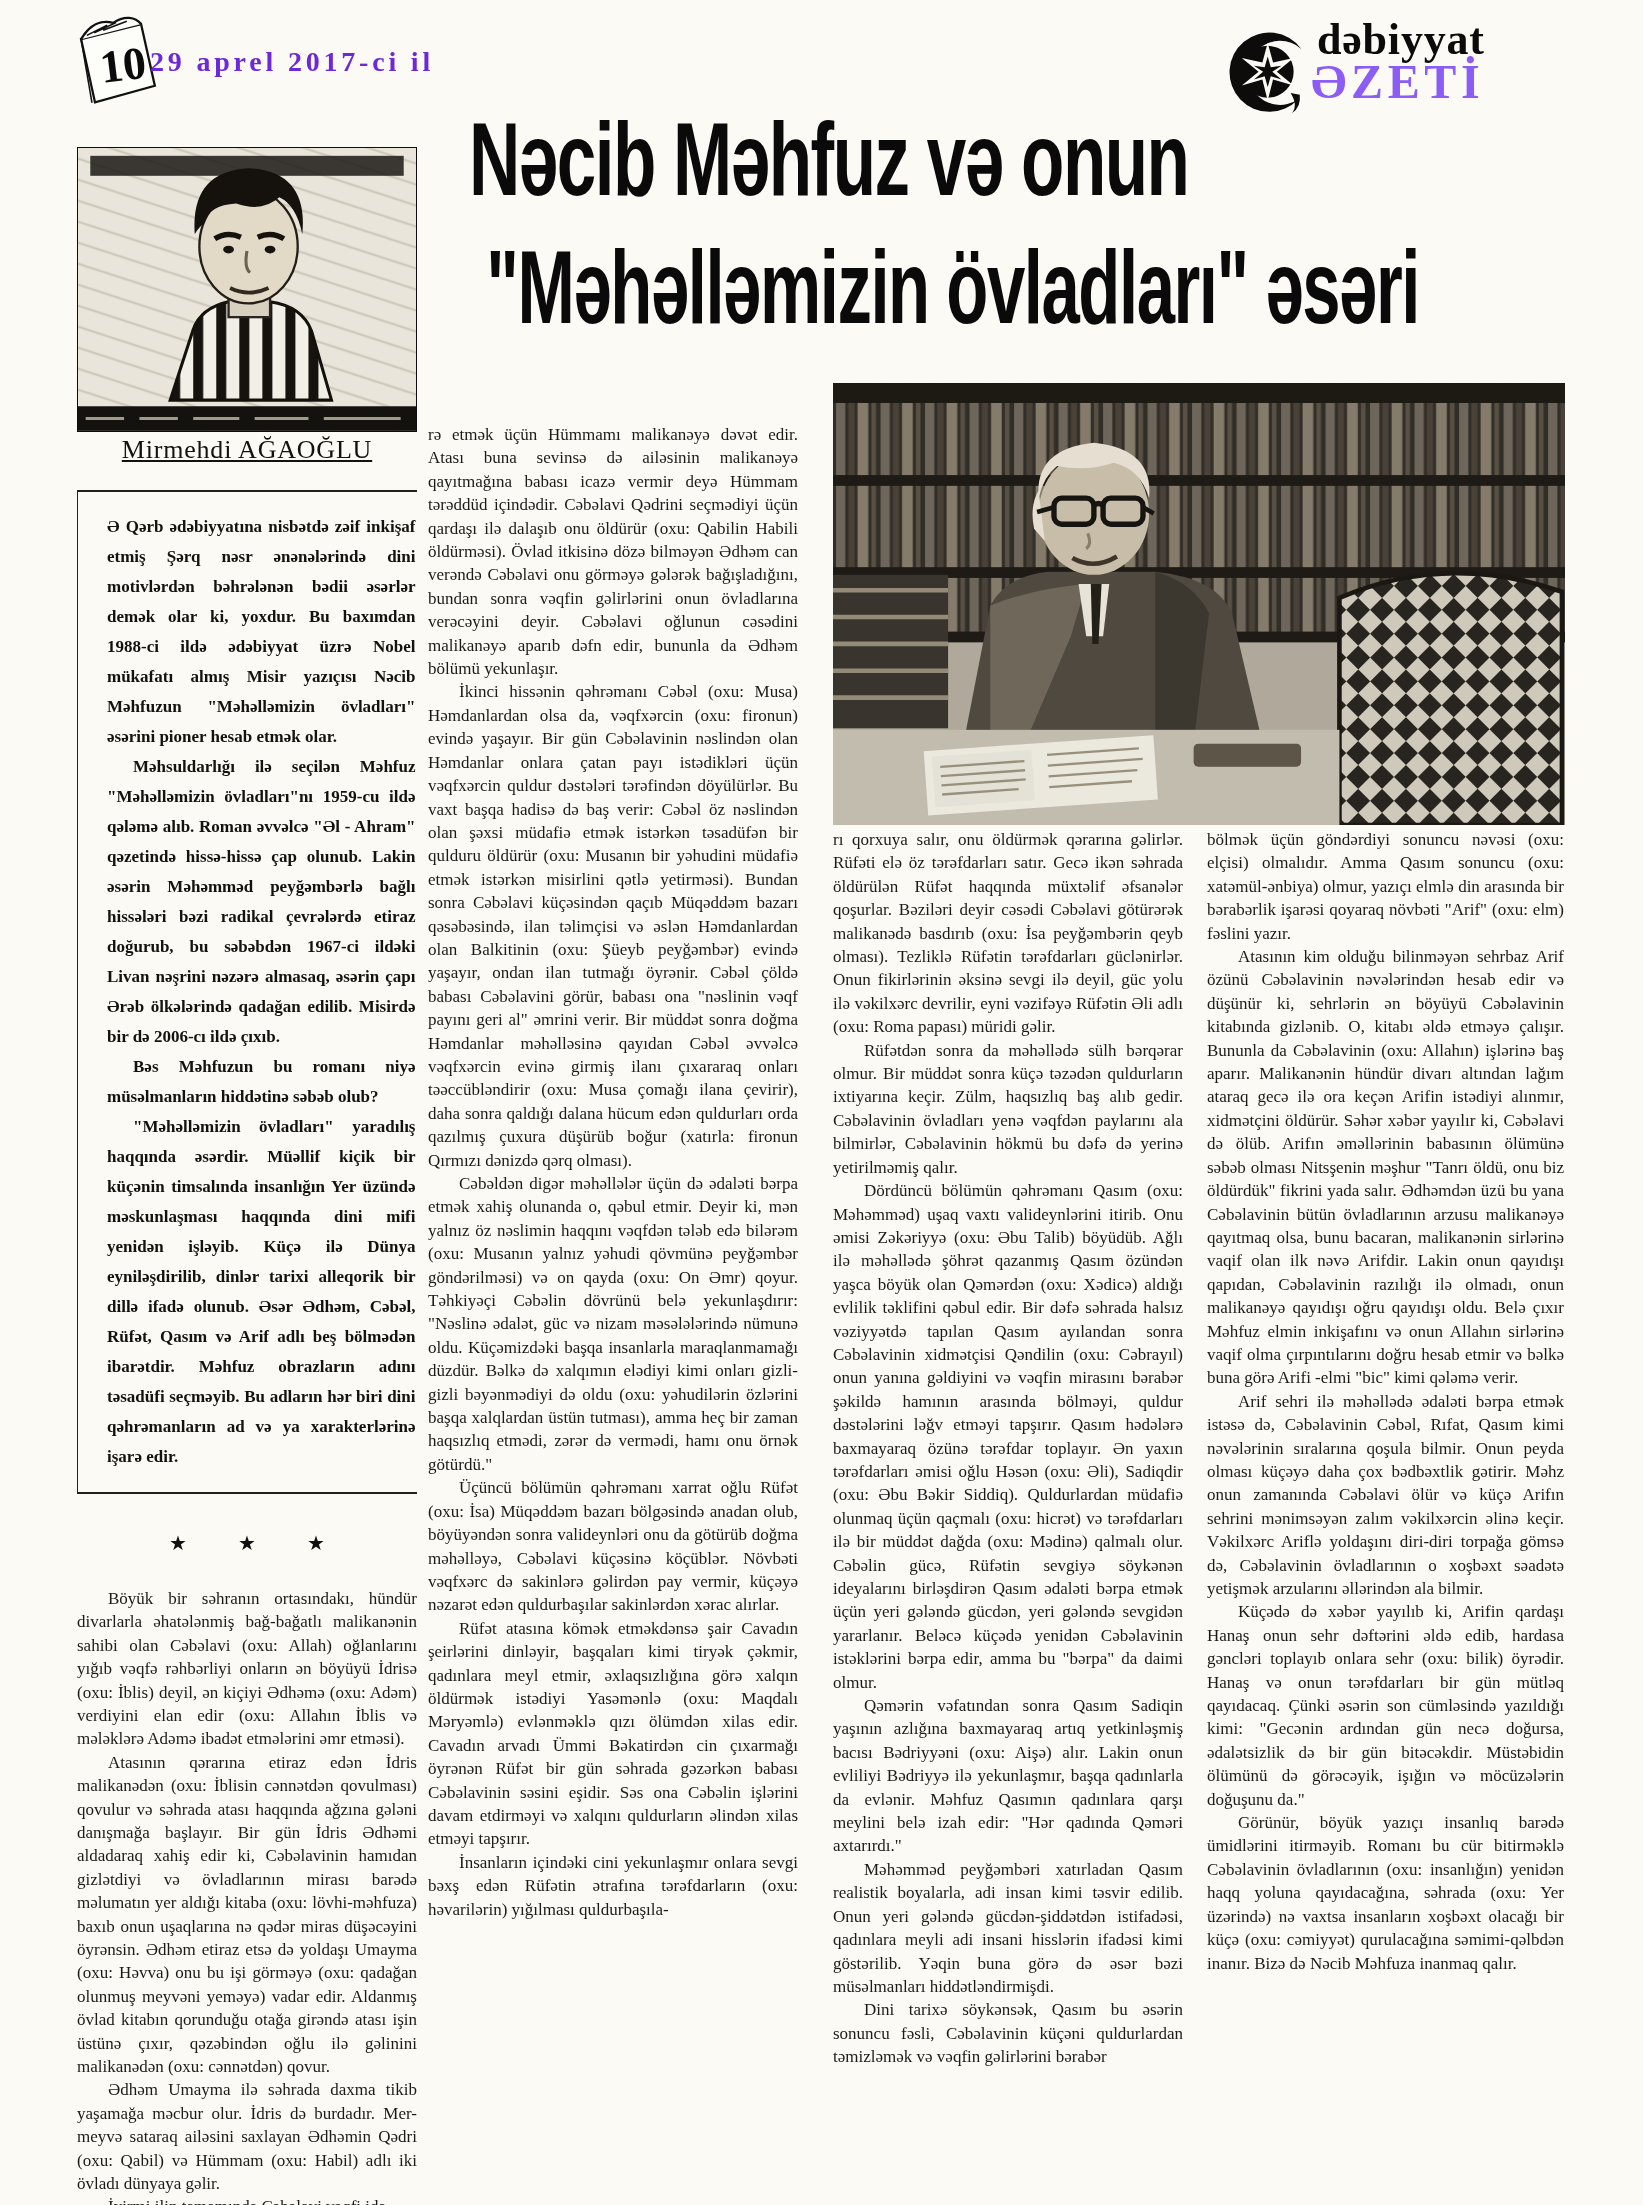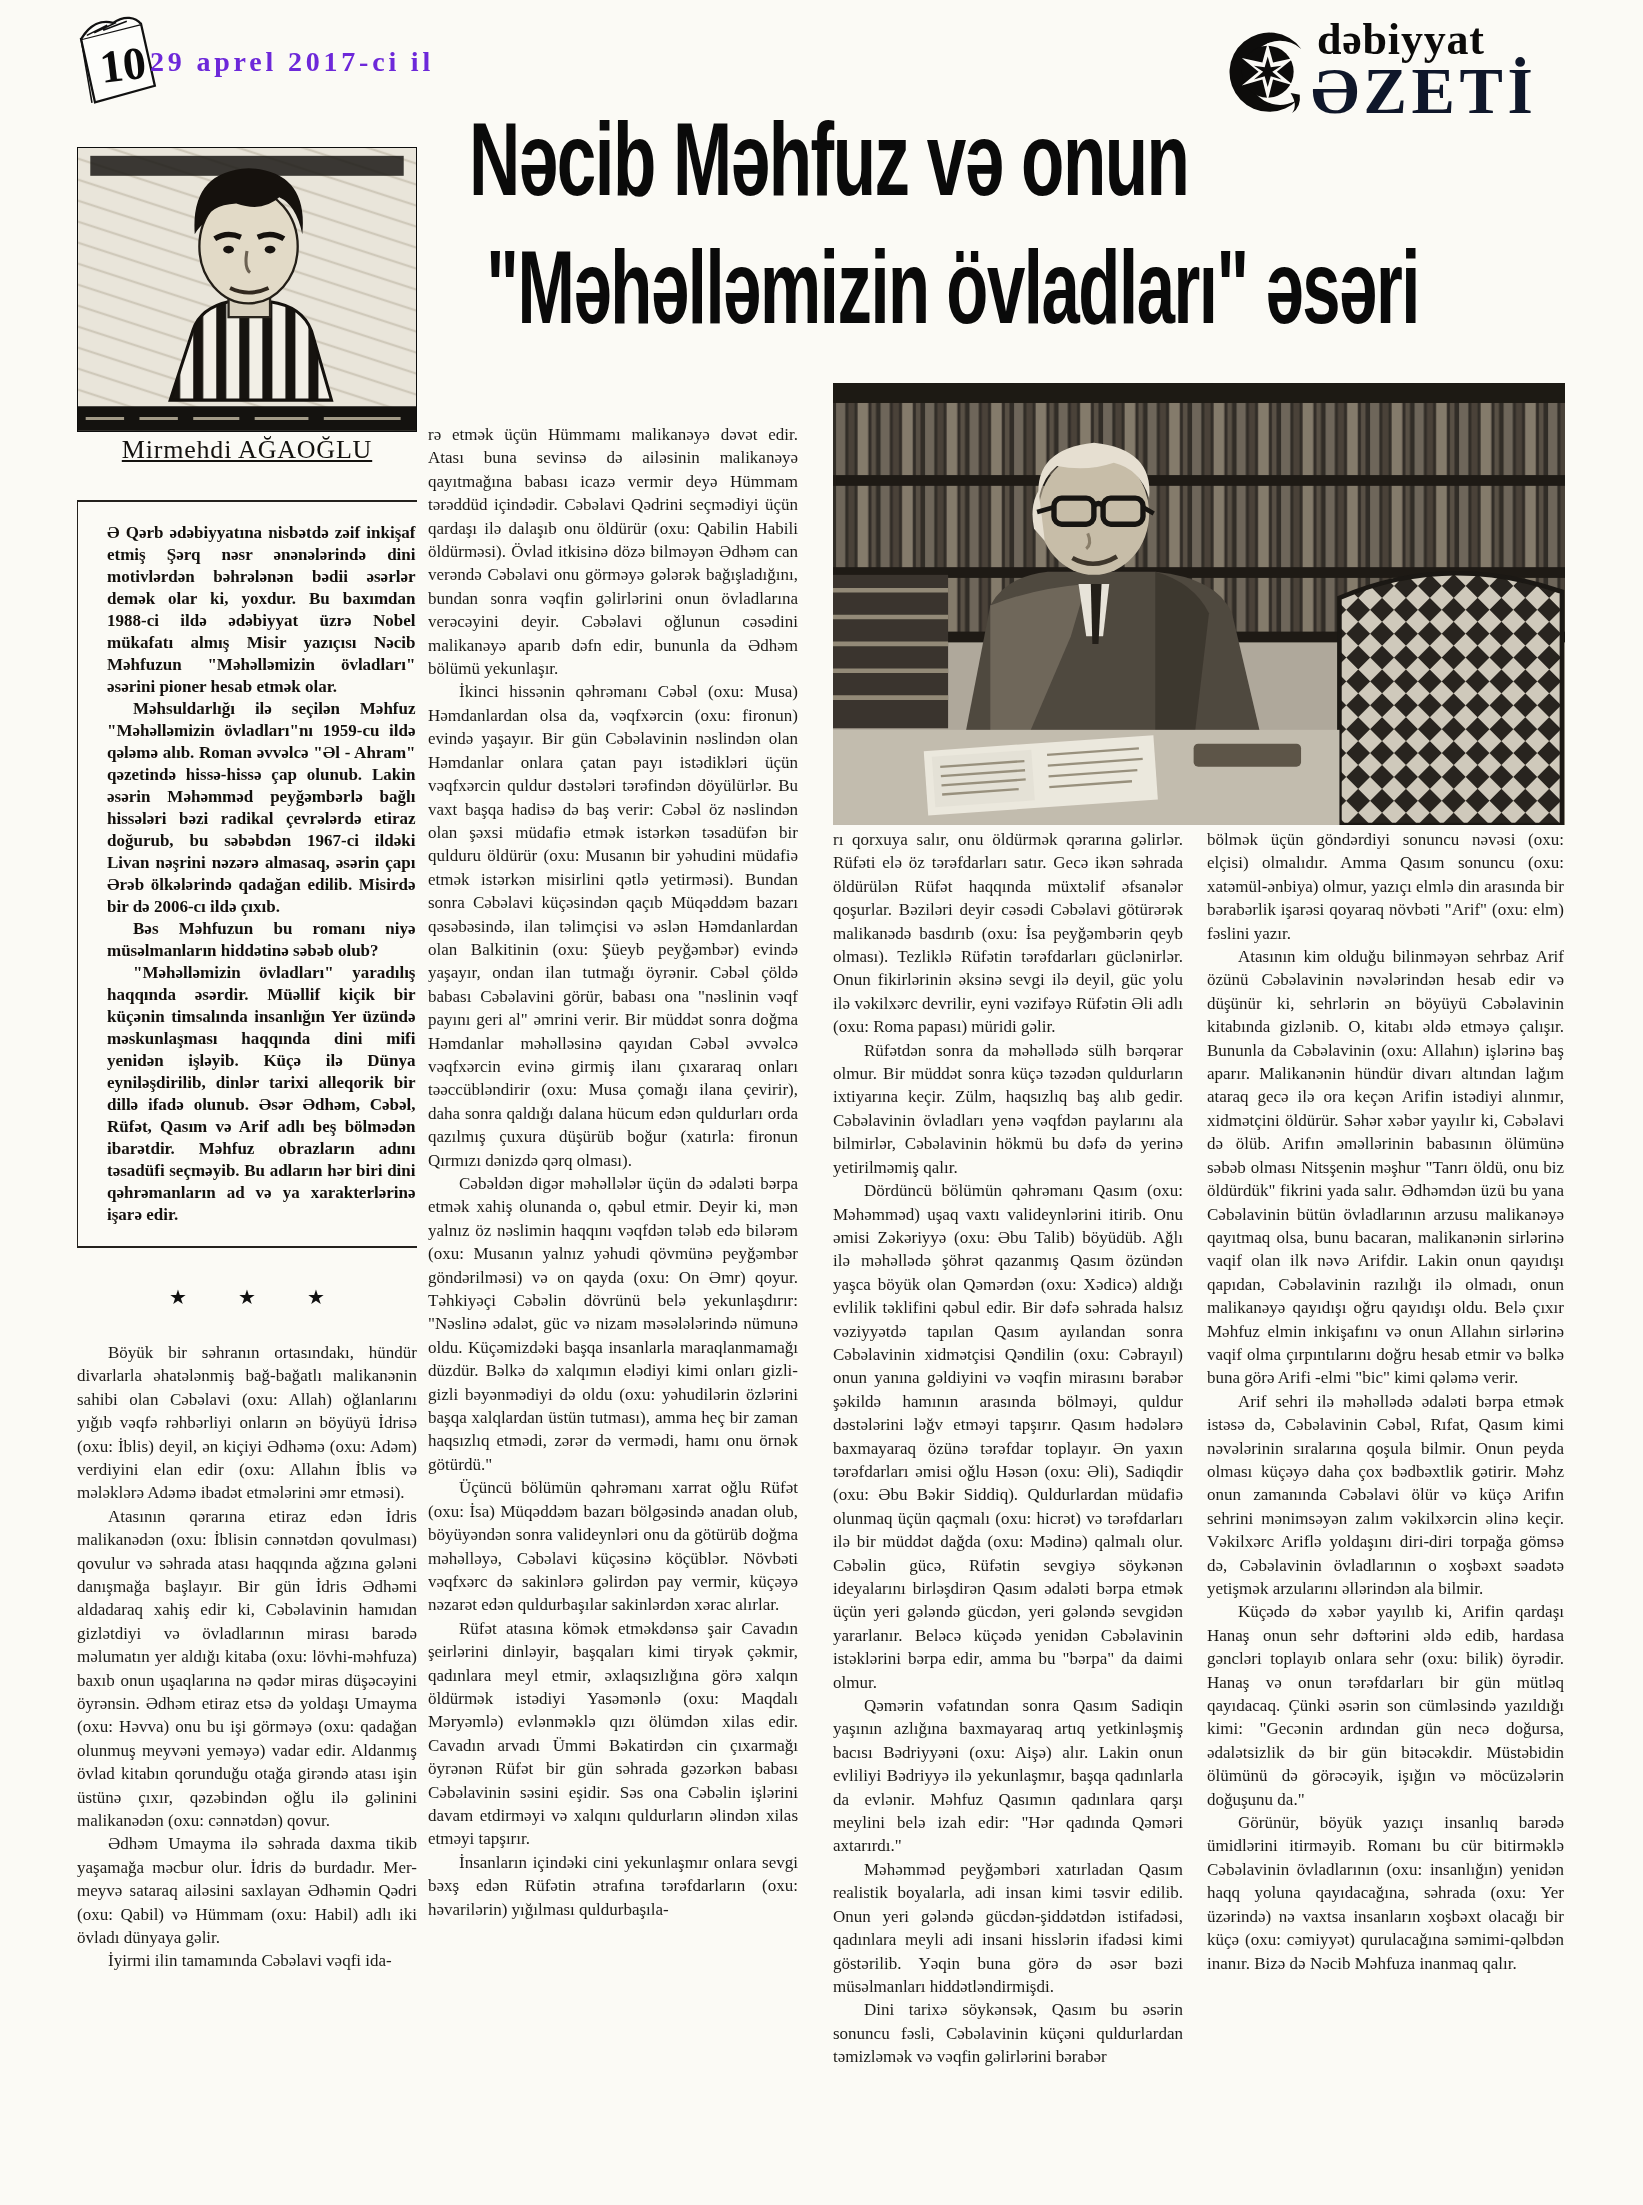--- a/index.html
+++ b/index.html
@@ -5,45 +5,45 @@
   html,body{margin:0;padding:0;background:#6e6e6e;}
   .page{position:relative;width:1644px;height:2205px;background:#fbfaf5;overflow:hidden;
         font-family:"Liberation Serif",serif;color:#1c1a17;}
   
   .badge{position:absolute;left:67px;top:15.3px;width:100px;height:89px;}
   .issue-date{position:absolute;left:150px;top:46px;font-size:28px;font-weight:bold;
               letter-spacing:3.8px;color:#6d28d9;}
   .logo{position:absolute;left:1225px;top:10.7px;width:414px;height:109px;}
   .logo-top{position:absolute;left:92px;top:3.1px;font-size:44px;font-weight:bold;
             letter-spacing:0.8px;color:#0c0b0a;}
-  .logo-bottom{position:absolute;left:86px;top:43px;font-size:65px;font-weight:bold;
-               letter-spacing:4.6px;color:#0f172a;}
+  .logo-bottom{position:absolute;left:86px;top:43px;font-size:48px;font-weight:bold;
+               letter-spacing:4.6px;color:#8b5cf6;}
   .logo-emblem{position:absolute;left:0;top:15.3px;width:90px;height:90px;}
   
   .headline{position:absolute;left:469px;top:120px;width:1154px;text-align:left;
             font-family:"Liberation Sans",sans-serif;font-weight:900;color:#0a0a0a;}
   .hl{display:block;white-space:nowrap;font-size:71px;letter-spacing:-1.5px;
       transform-origin:50% 50%;line-height:80px;}
   .hl1{transform:scale(1.00,1.45);margin-bottom:48px;}
   .hl2{transform:scale(0.97,1.45);}
   
   .col{position:absolute;text-align:justify;font-size:17px;line-height:23.4px;}
   .col p{margin:0;text-indent:31px;}
   .cont p:first-child{text-indent:0;}
   .col1{left:77px;top:147px;width:340px;}
   .col2{left:428px;top:379px;width:370px;margin-top:44px;}
   .col3{left:833px;top:828px;width:350px;}
   .col4{left:1207px;top:828px;width:357px;}
   .portrait{width:340px;height:285px;border:1.5px solid #0d0d0d;box-sizing:border-box;
             background:#ece8df;}
   .byline{text-align:center;font-size:26px;letter-spacing:0.8px;margin-top:6.1px;
           text-decoration:underline;color:#14120f;}
-  .intro{margin-top:38px;border-top:2.3px solid #24211d;border-bottom:2.3px solid #24211d;
+  .intro{margin-top:28px;border-top:2.3px solid #24211d;border-bottom:2.3px solid #24211d;
          border-left:1.5px solid #24211d;padding:20px 1.5px 20px 29px;font-weight:bold;
-         font-size:17px;line-height:22px;color:#14110e;}
+         font-size:17px;line-height:30px;color:#14110e;}
   .intro p{margin:0;text-indent:26px;}
   .intro p:first-child{text-indent:0;}
   .stars{text-align:center;font-size:20px;letter-spacing:23px;padding-left:23px;
          margin:38px 0 32px;color:#111;}
   .figure-photo{position:absolute;left:833px;top:383px;width:732px;height:442px;
                 margin:0;background:#23211d;}
   svg{display:block;}
 </style>
 </head>
 <body>

